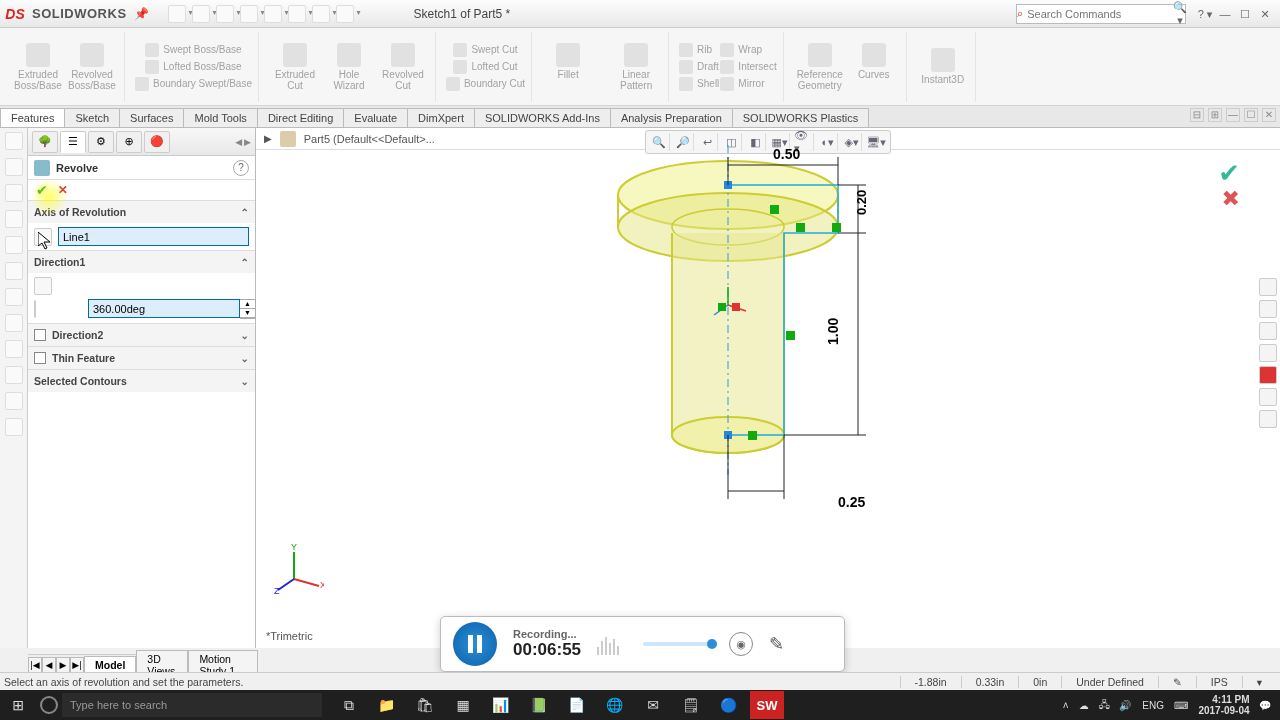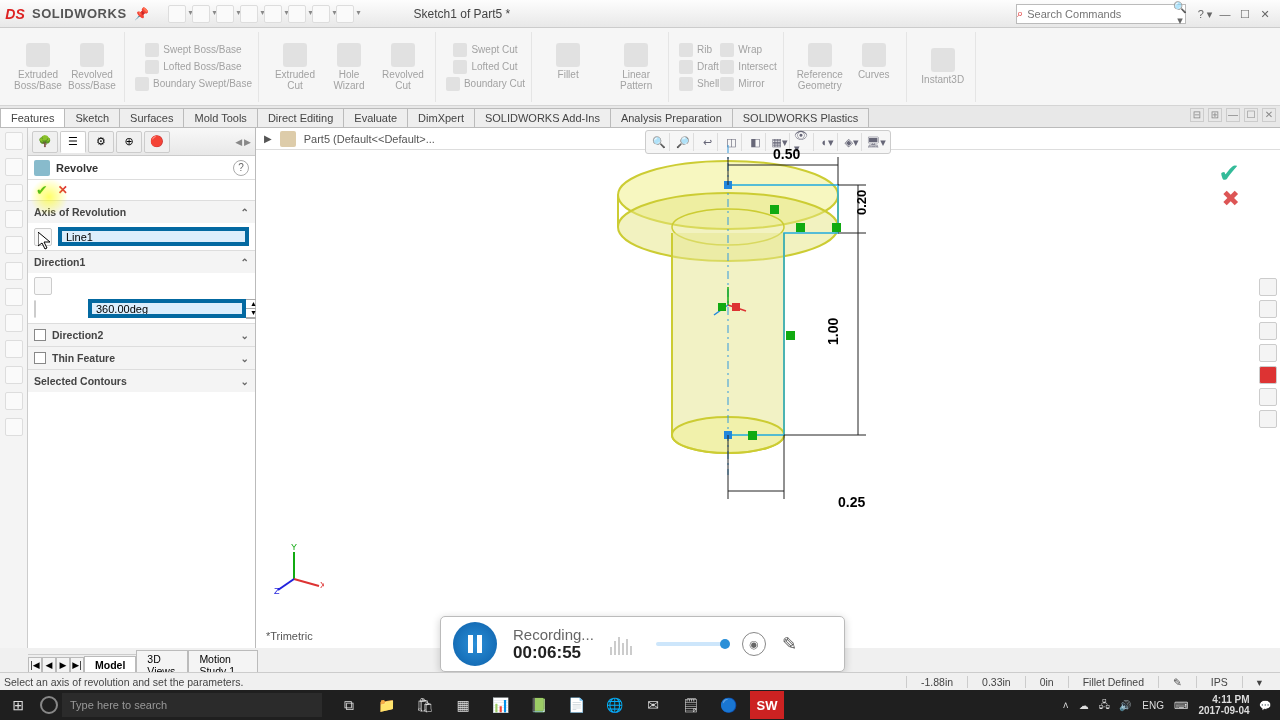--- a/index.html
+++ b/index.html
@@ -55,21 +55,21 @@
 .ok { color:#2a2; font-size:14px; text-shadow:0 0 3px #ff6; }
 .cancel { color:#d33; font-size:12px; font-weight:bold; }
 .hilite { position:absolute; left:2px; top:-2px; width:38px; height:38px; background:radial-gradient(rgba(255,255,0,0.6),rgba(255,255,0,0) 70%); border-radius:50%; pointer-events:none; }
 
 .section { border-top:1px solid #ddd; }
 .sec-head { height:22px; background:#f4f4f4; display:flex; align-items:center; padding:0 6px; font-weight:bold; color:#444; font-size:10.5px; justify-content:space-between; }
 .sec-head .chev { font-size:10px; color:#666; }
 .sec-body { padding:4px 6px; display:flex; flex-direction:column; gap:4px; }
 .row { display:flex; align-items:center; gap:6px; }
 .row .ricon { width:18px; height:18px; border:1px solid #ccc; background:#f8f8f8; border-radius:2px; }
-.row input[type=text] { flex:1; border:4px solid #0369a1; background:#dceefc; padding:2px 4px; font-size:11px; height:19px; }
+.row input[type=text] { flex:1; border:1px solid #0369a1; background:#dceefc; padding:2px 4px; font-size:11px; height:19px; }
 .row select { flex:1; border:1px solid #aaa; padding:1px 2px; font-size:11px; height:20px; background:#fff; }
 .spinner { display:flex; flex:1;margin-left:46px; }
 .spinner input { flex:1; border:1px solid #aaa; padding:2px 4px; font-size:11px; background:#cfe6fa; }
 .spinner .sbtn { width:16px; border:1px solid #aaa; border-left:none; display:flex; flex-direction:column; }
 .spinner .sbtn span { height:9px; text-align:center; font-size:7px; line-height:8px; border-bottom:1px solid #aaa; }
 .chk { width:12px; height:12px; border:1px solid #888; background:#fff; }
 
 .viewport { flex:1; background:#fff; position:relative; overflow:hidden; }
 .vp-header { height:22px; border-bottom:1px solid #ddd; display:flex; align-items:center; padding:0 8px; gap:8px; color:#555; }
 .vp-header .expand { font-size:10px; }
@@ -88,21 +88,21 @@
 .overlay-x  { position:absolute; right:40px; top:58px; color:#d55; font-size:22px; }
 
 .triad { position:absolute; left:18px; bottom:52px; }
 .viewname { position:absolute; left:10px; bottom:6px; color:#555; font-size:11px; }
 
 
 .recbar { position:absolute; bottom:48px; left:440px; width:405px; height:56px; background:#fff; border:1px solid #bbb; border-radius:5px; box-shadow:0 2px 8px rgba(0,0,0,0.2); display:flex; align-items:center; padding:6px 12px; gap:16px; }
 .recbtn { width:44px; height:44px; border-radius:50%; background:radial-gradient(#2a8fd8,#0d5fa8); display:flex; align-items:center; justify-content:center; }
 .recbtn .pause { width:14px; height:18px; border-left:5px solid #fff; border-right:5px solid #fff; }
 .rectxt { display:flex; flex-direction:column; }
-.rectxt .lbl { color:#666; font-size:15px; }
+.rectxt .lbl { color:#666; font-size:11px;font-weight:bold; }
 .rectxt .time { font-weight:bold; font-size:17px; color:#222; }
 .recwave { width:30px; height:22px; display:flex; align-items:flex-end; gap:2px; }
 .recwave span { width:2px; background:#ccc; }
 .recslider { width:70px; height:4px; background:#cde6fb; border-radius:2px; position:relative; }
 .recslider::after { content:""; position:absolute; right:-4px; top:-3px; width:10px; height:10px; background:#2a8fd8; border-radius:50%; }
 .recicon { width:24px; height:24px; border:1px solid #888; border-radius:50%; display:flex; align-items:center; justify-content:center; color:#666; }
 
 
 .btabs { position:absolute; bottom:46px; left:28px; height:20px; display:flex; align-items:center; background:#eee; border-top:1px solid #ccc; width:230px; }
 .btabs .nav { display:flex; }
@@ -539,21 +539,21 @@
   <div class="tab active">Model</div>
   <div class="tab">3D Views</div>
   <div class="tab">Motion Study 1</div>
 </div>
 
 <div class="status">
   <span class="msg">Select an axis of revolution and set the parameters.</span>
   <span class="cell">-1.88in</span>
   <span class="cell">0.33in</span>
   <span class="cell">0in</span>
-  <span class="cell">Fillet Defined</span>
+  <span class="cell">Under Defined</span>
   <span class="cell">✎</span>
   <span class="cell">IPS</span>
   <span class="cell">▾</span>
 </div>
 
 <div class="taskbar">
   <div class="start">⊞</div>
   <div class="cortana"></div>
   <div class="searchbox">Type here to search</div>
   <div class="tbicons">

